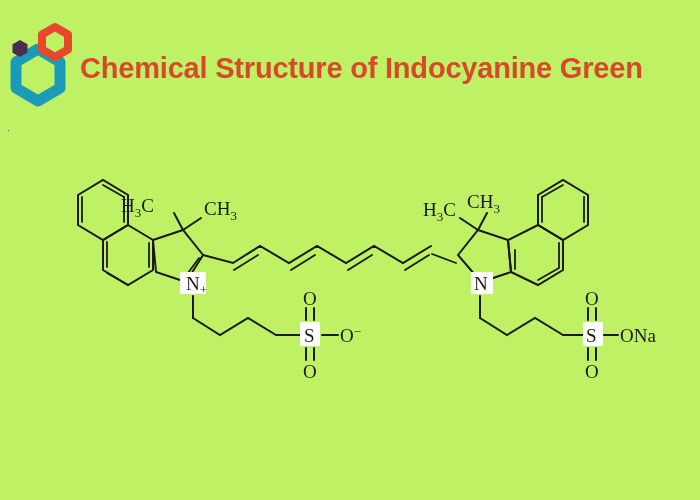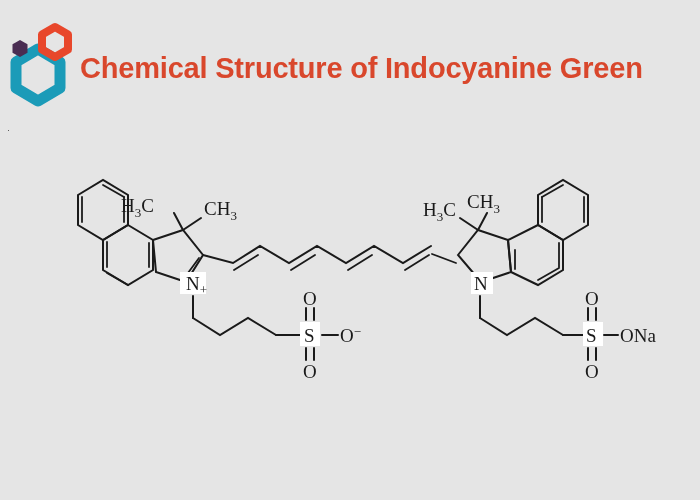--- a/index.html
+++ b/index.html
@@ -12,21 +12,21 @@
     height: 500px;
     background: #ffffff;
     font-family: "Liberation Sans", sans-serif;
     overflow: hidden;
     position: relative;
   }
   #page {
     position: relative;
     width: 700px;
     height: 500px;
-    background: #e5e5e5;
+    background: #bef264;
   }
   
   .header {
     position: absolute;
     left: 0;
     top: 0;
     width: 700px;
     height: 130px;
   }
   .logo {

